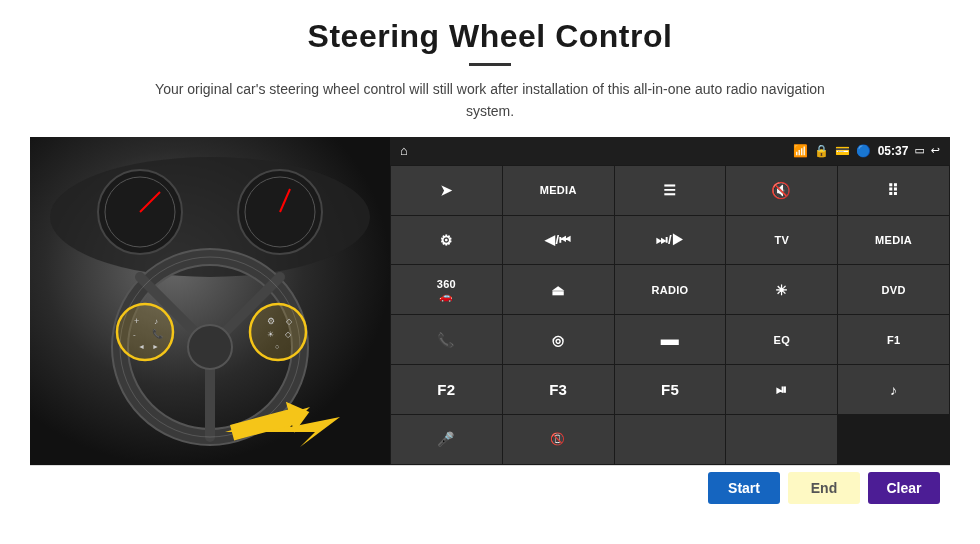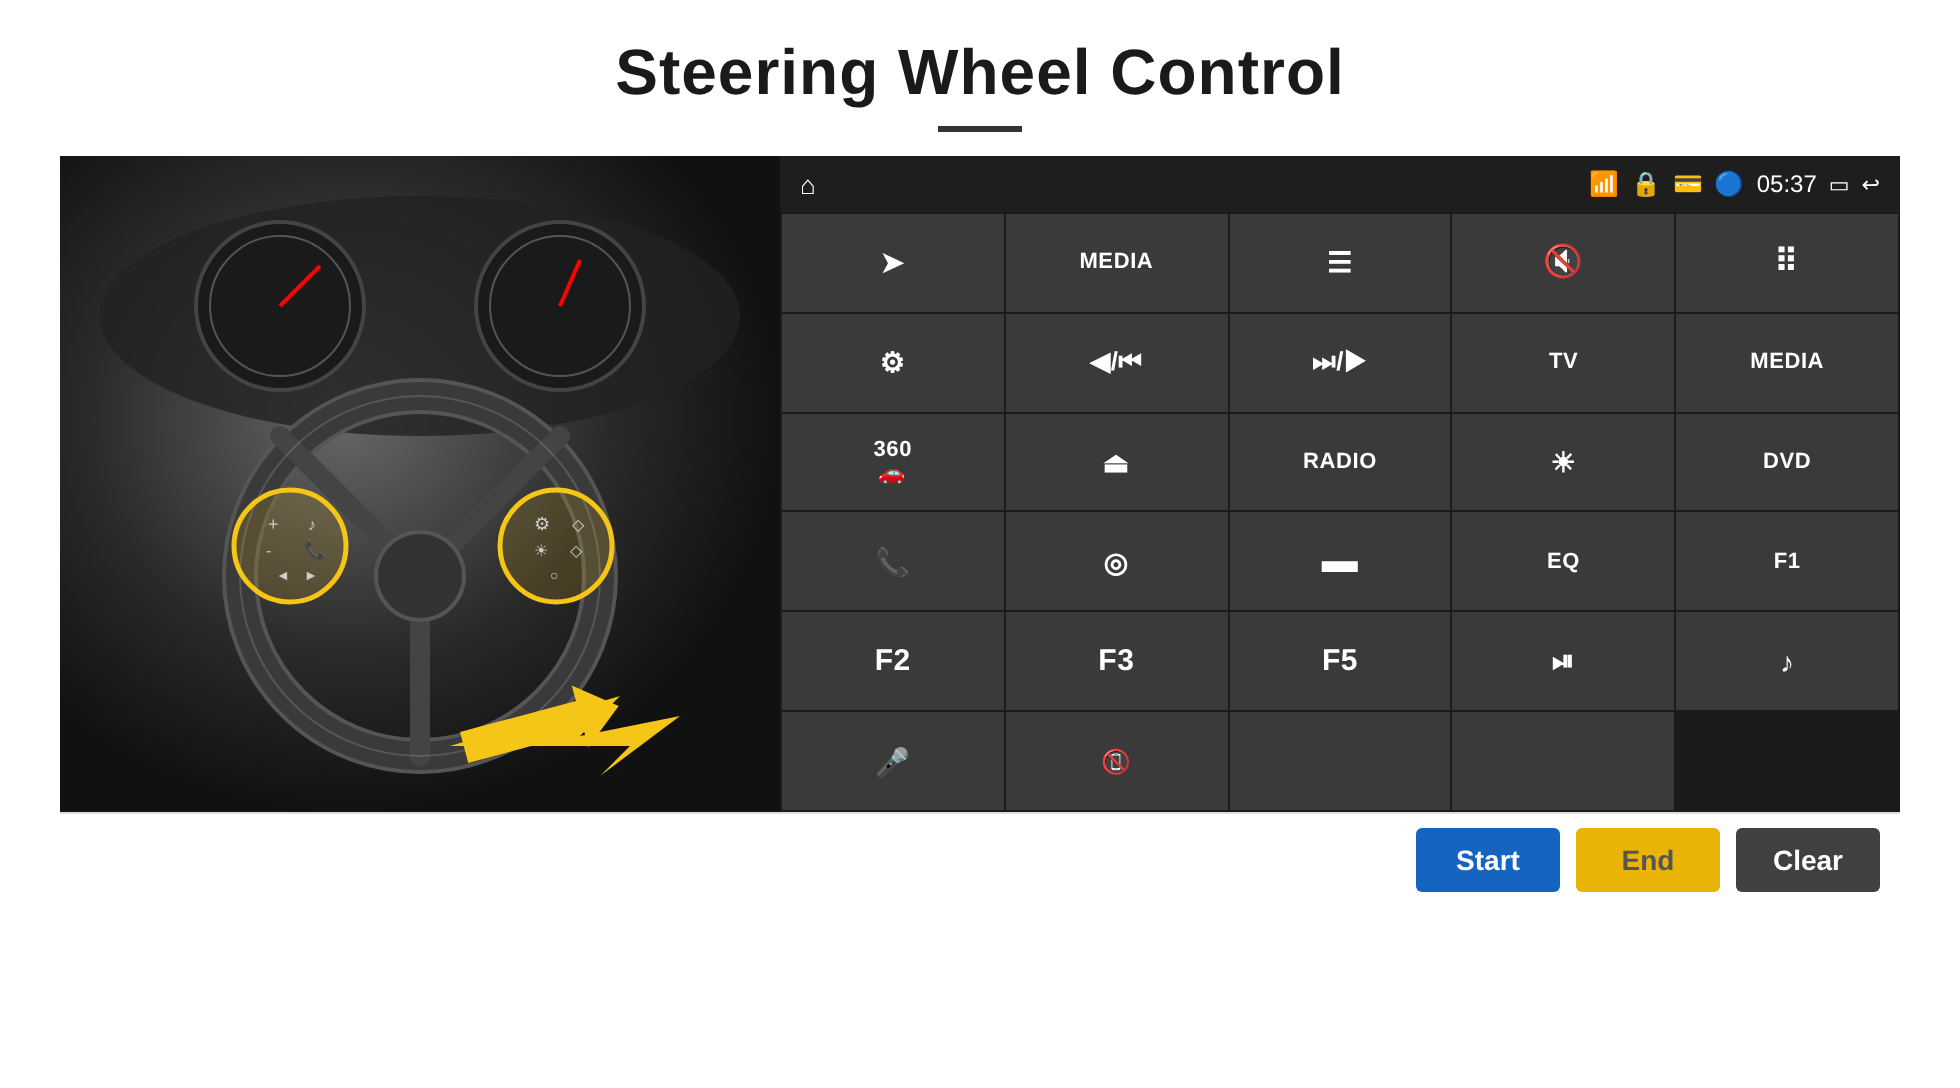--- a/index.html
+++ b/index.html
@@ -154,35 +154,36 @@
       font-weight: 600;
       cursor: pointer;
     }
 
     .btn-start {
       background: #1565c0;
       color: #fff;
     }
 
     .btn-end {
-      background: #eab308;
+      background: #fef9c3;
       color: #555;
     }
 
     .btn-clear {
-      background: #404040;
+      background: #4c1d95;
       color: #fff;
     }
   </style>
 </head>
 <body>
 
 <div class="page-wrapper">
   <h1 class="title">Steering Wheel Control</h1>
   <div class="title-underline"></div>
+  <p class="subtitle">Your original car's steering wheel control will still work after installation of this all-in-one auto radio navigation system.</p>
 
   <div class="content-row">
 
     <div class="car-image">
       <svg class="steering-svg" viewBox="0 0 360 328" xmlns="http://www.w3.org/2000/svg">
 
         <rect width="360" height="328" fill="#1a1a1a"></rect>
 
         <radialGradient id="bgGrad" cx="40%" cy="40%" r="60%">
           <stop offset="0%" stop-color="#666"></stop>
@@ -241,21 +242,21 @@
 
       <div class="status-bar">
         <div class="status-left">
           <span style="color:#fff;font-size:13px;">⌂</span>
         </div>
         <div class="status-right">
           <span>📶</span>
           <span>🔒</span>
           <span>💳</span>
           <span>🔵</span>
-          <span style="font-size:12px;color:#fff;font-weight:400;">05:37</span>
+          <span style="font-size:12px;color:#fff;font-weight:700;">05:37</span>
           <span style="font-size:11px;">▭</span>
           <span style="font-size:11px;">↩</span>
         </div>
       </div>
 
       <div class="btn-grid">
 
         <button class="ctrl-btn">
             <span class="icon-sym">➤</span>
           </button>

